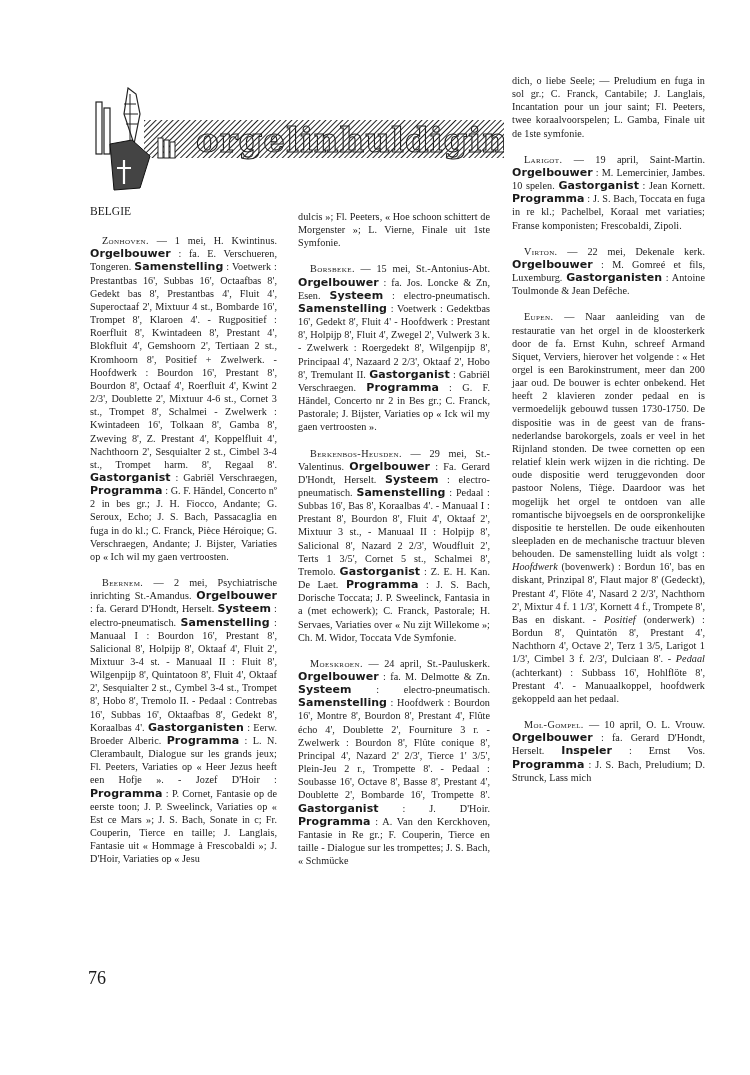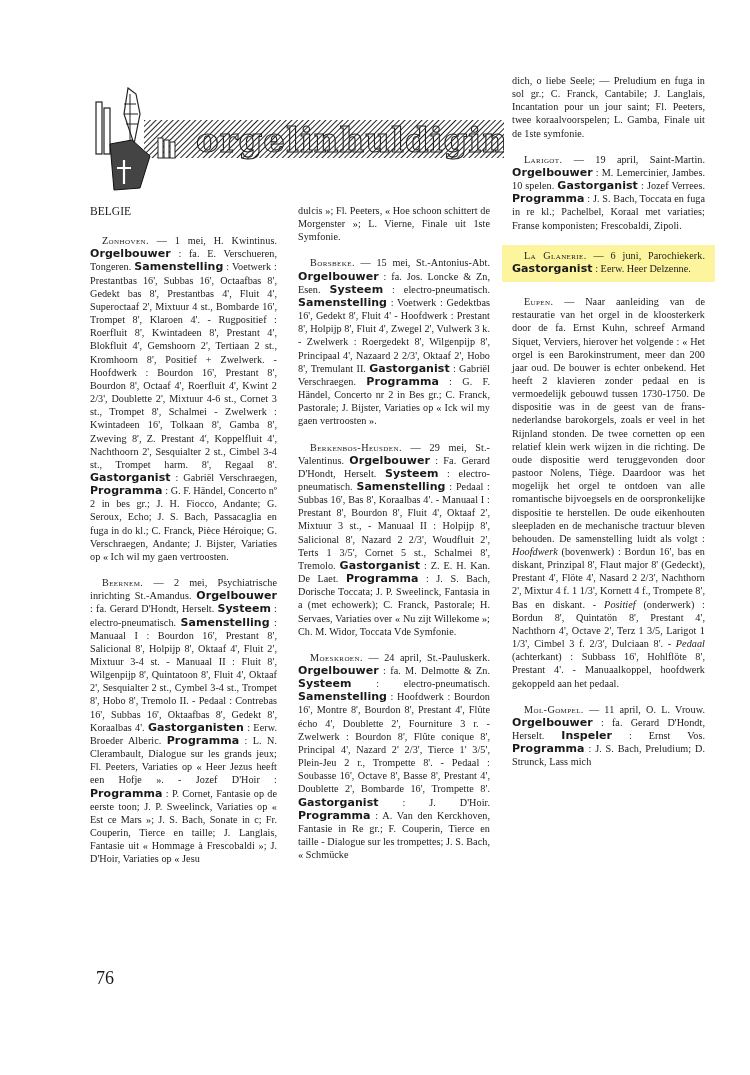--- a/index.html
+++ b/index.html
@@ -2,31 +2,31 @@
 <html><head>
 <meta charset="utf-8">
 <style>
   html, body { margin:0; padding:0; background:#fff; }
   body { width:750px; height:1075px; position:relative; overflow:hidden;
          font-family:"DejaVu Serif","Liberation Serif",serif; color:#1a1a1a; }
   .banner { position:absolute; left:84px; top:84px; width:420px; height:110px; }
   .col { position:absolute; font-size:10.2px; line-height:13.15px; text-align:justify;
          font-family:"Liberation Serif",serif; letter-spacing:0.05px; }
   .col1 { left:90px; top:205px; width:187px; }
-  .col2 { left:298px; top:204px; width:192px; }
+  .col2 { left:298px; top:210px; width:192px; }
   .col3 { left:512px; top:74px; width:193px; }
   .entry { margin:0 0 13px 0; }
   .entry p { margin:0; text-indent:12px; }
   .sc { font-variant:small-caps; letter-spacing:0.4px; }
   b { font-weight:bold; font-family:"DejaVu Sans","Liberation Sans",sans-serif; font-size:11px; }
   i { font-style:italic; }
   .section-head { font-family:"Liberation Serif",serif; font-size:11.5px; margin:0 0 16px 0; }
   .cont p { text-indent:0; }
   .highlight { background:#fdf59e; margin:0 -10px 13px -10px; padding:4px 10px 7px 10px; }
-  .pagenum { position:absolute; left:96px; top:968px; font-size:18px; font-family:"Liberation Serif",serif; }
+  .pagenum { position:absolute; left:88px; top:968px; font-size:18px; font-family:"Liberation Serif",serif; }
 </style>
 </head>
 <body>
 
 <svg class="banner" viewBox="0 0 420 110">
   <defs>
     <pattern id="hatch" width="4" height="4" patternUnits="userSpaceOnUse" patternTransform="rotate(45)">
       <rect width="4" height="4" fill="#fff"></rect>
       <line x1="0" y1="0" x2="0" y2="4" stroke="#222" stroke-width="2"></line>
     </pattern>
@@ -75,26 +75,26 @@
   <div class="entry">
       <p><span class="sc">Moeskroen.</span><span> — 24 april, St.-Pauluskerk. </span><b>Orgelbouwer</b><span> : fa. M. Delmotte &amp; Zn. </span><b>Systeem</b><span> : electro-pneumatisch. </span><b>Samenstelling</b><span> : Hoofdwerk : Bourdon 16', Montre 8', Bourdon 8', Prestant 4', Flûte écho 4', Doublette 2', Fourniture 3 r. - Zwelwerk : Bourdon 8', Flûte conique 8', Principal 4', Nazard 2' 2/3', Tierce 1' 3/5', Plein-Jeu 2 r., Trompette 8'. - Pedaal : Soubasse 16', Octave 8', Basse 8', Prestant 4', Doublette 2', Bombarde 16', Trompette 8'. </span><b>Gastorganist</b><span> : J. D'Hoir. </span><b>Programma</b><span> : A. Van den Kerckhoven, Fantasie in Re gr.; F. Couperin, Tierce en taille - Dialogue sur les trompettes; J. S. Bach, « Schmücke</span></p>
     </div>
 </div>
 
 <div class="col col3">
   <div class="entry cont">
       <p><span>dich, o liebe Seele; — Preludium en fuga in sol gr.; C. Franck, Cantabile; J. Langlais, Incantation pour un jour saint; Fl. Peeters, twee koraalvoorspelen; L. Gamba, Finale uit de 1ste symfonie.</span></p>
     </div>
   <div class="entry">
-      <p><span class="sc">Larigot.</span><span> — 19 april, Saint-Martin. </span><b>Orgelbouwer</b><span> : M. Lemercinier, Jambes. 10 spelen. </span><b>Gastorganist</b><span> : Jozef Verrees. </span><b>Programma</b><span> : J. S. Bach, Toccata en fuga in re kl.; Pachelbel, Koraal met variaties; Franse komponisten; Frescobaldi, Zipoli.</span></p>
+      <p><span class="sc">Larigot.</span><span> — 19 april, Saint-Martin. </span><b>Orgelbouwer</b><span> : M. Lemercinier, Jambes. 10 spelen. </span><b>Gastorganist</b><span> : Jean Kornett. </span><b>Programma</b><span> : J. S. Bach, Toccata en fuga in re kl.; Pachelbel, Koraal met variaties; Franse komponisten; Frescobaldi, Zipoli.</span></p>
     </div>
-  <div class="entry highlight" style="background: rgb(253, 245, 158);">
-      <p><span class="sc">La Glanerie.</span><span> — 6 juni, Parochiekerk. </span><b>Gastorganist</b><span> : Eerw. Heer Delzenne.</span></p>
+  <div class="entry">
+      <p><span class="sc">Virton.</span><span> — 22 mei, Dekenale kerk. </span><b>Orgelbouwer</b><span> : M. Gomreé et fils, Luxemburg. </span><b>Gastorganisten</b><span> : Antoine Toulmonde &amp; Jean Defêche.</span></p>
     </div>
   <div class="entry">
       <p><span class="sc">Eupen.</span><span> — Naar aanleiding van de restauratie van het orgel in de kloosterkerk door de fa. Ernst Kuhn, schreef Armand Siquet, Verviers, hierover het volgende : « Het orgel is een Barokinstrument, meer dan 200 jaar oud. De bouwer is echter onbekend. Het heeft 2 klavieren zonder pedaal en is vermoedelijk gebouwd tussen 1730-1750. De dispositie was in de geest van de frans-nederlandse barokorgels, zoals er veel in het Rijnland stonden. De twee cornetten op een relatief klein werk wijzen in die richting. De oude dispositie werd teruggevonden door pastoor Nolens, Tiège. Daardoor was het mogelijk het orgel te ontdoen van alle romantische bijvoegsels en de oorspronkelijke dispositie te herstellen. De oude eikenhouten sleepladen en de mechanische tractuur bleven behouden. De samenstelling luidt als volgt : </span><i>Hoofdwerk</i><span> (bovenwerk) : Bordun 16', bas en diskant, Prinzipal 8', Flaut major 8' (Gedeckt), Prestant 4', Flöte 4', Nasard 2 2/3', Nachthorn 2', Mixtur 4 f. 1 1/3', Kornett 4 f., Trompete 8', Bas en diskant. - </span><i>Positief</i><span> (onderwerk) : Bordun 8', Quintatön 8', Prestant 4', Nachthorn 4', Octave 2', Terz 1 3/5, Larigot 1 1/3', Cimbel 3 f. 2/3', Dulciaan 8'. - </span><i>Pedaal</i><span> (achterkant) : Subbass 16', Hohlflöte 8', Prestant 4'. - Manuaalkoppel, hoofdwerk gekoppeld aan het pedaal.</span></p>
     </div>
   <div class="entry">
-      <p><span class="sc">Mol-Gompel.</span><span> — 11 april, O. L. Vrouw. </span><b>Orgelbouwer</b><span> : fa. Gerard D'Hondt, Herselt. </span><b>Inspeler</b><span> : Ernst Vos. </span><b>Programma</b><span> : J. S. Bach, Preludium; D. Strunck, Lass mich</span></p>
+      <p><span class="sc">Mol-Gompel.</span><span> — 10 april, O. L. Vrouw. </span><b>Orgelbouwer</b><span> : fa. Gerard D'Hondt, Herselt. </span><b>Inspeler</b><span> : Ernst Vos. </span><b>Programma</b><span> : J. S. Bach, Preludium; D. Strunck, Lass mich</span></p>
     </div>
 </div>
 
 <div class="pagenum">76</div>
 
 </body></html>

